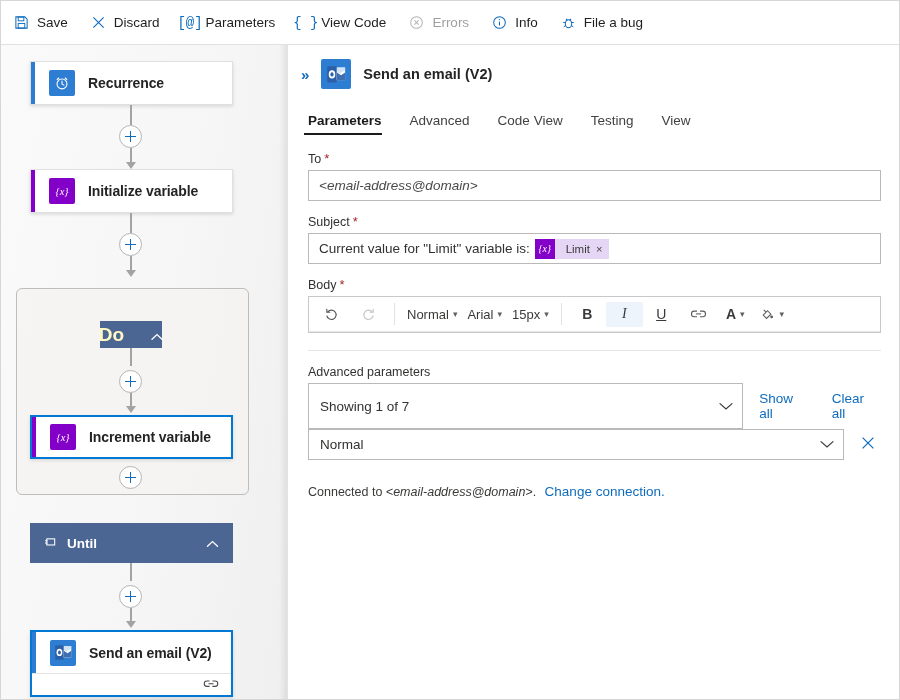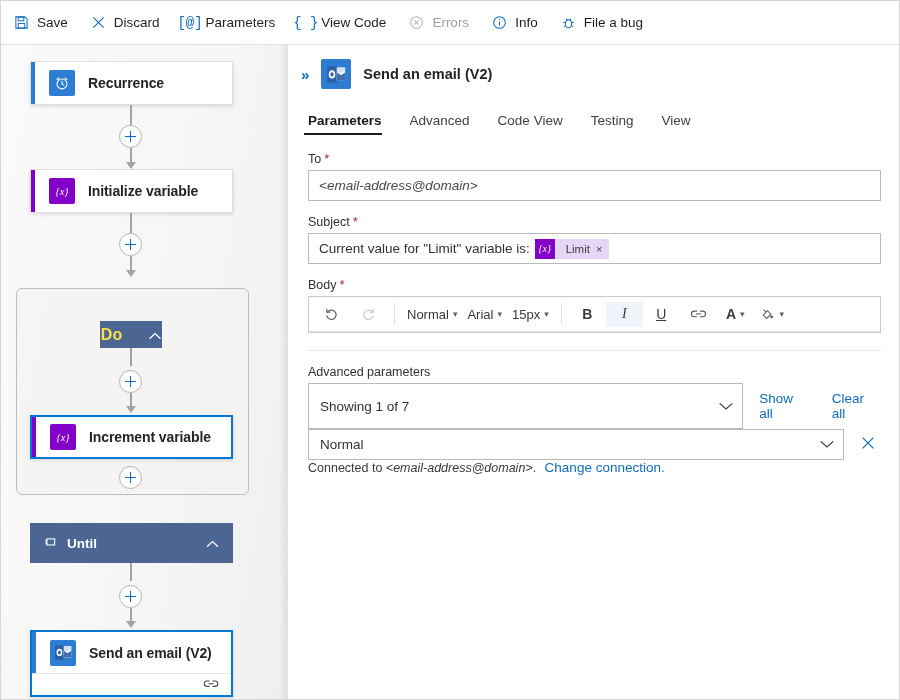--- a/index.html
+++ b/index.html
@@ -144,24 +144,24 @@
   .scope {
     position: absolute;
     border: 1px solid #bdbdbd;
     border-radius: 6px;
     background: rgba(245,243,242,0.75);
     box-sizing: border-box;
   }
   .scope-chip {
     position: absolute;
     background: #4c6694;
-    color: #fde047;
+    color: #fef9c3;
     display: flex; align-items: center; justify-content: center;
     gap: 27px;
-    font-size: 16px; font-weight: bold;
+    font-size: 19px; font-weight: bold;
     cursor: pointer;
     box-sizing: border-box;
   }
   .scope-bar {
     position: absolute;
     background: #4c6694;
     color: #ffffff;
     display: flex; align-items: center;
     padding: 10px 14px;
     gap: 9px;
@@ -340,21 +340,21 @@
     cursor: pointer;
   }
   .dropdown .dd-val { flex: 1 1 auto; }
   .dd-chev { color: #3b3a39; }
   .link {
     color: #0f6cbd; font-size: 13.5px; cursor: pointer;
   }
   .clear-x { color: #0f6cbd; font-size: 18px; cursor: pointer; line-height: 1; padding: 0 4px; }
 
   .footnote {
-    font-size: 12.5px; color: #3b3a39; margin-top: 0;
+    font-size: 12.5px; color: #3b3a39; margin-top: 24px;
   }
   .footnote .ital { font-style: italic; }
 </style>
 </head>
 <body>
 
 <div id="app">
 
   <div class="toolbar">
 

